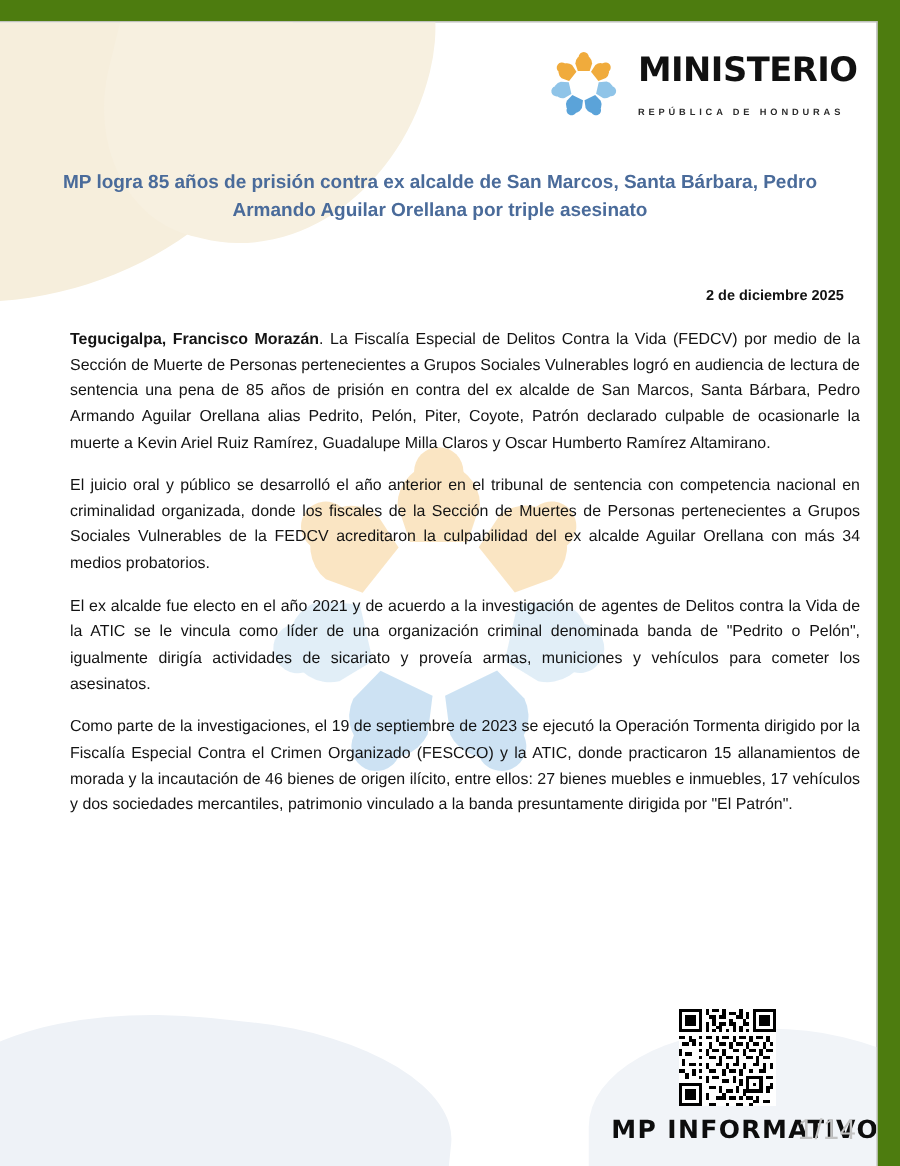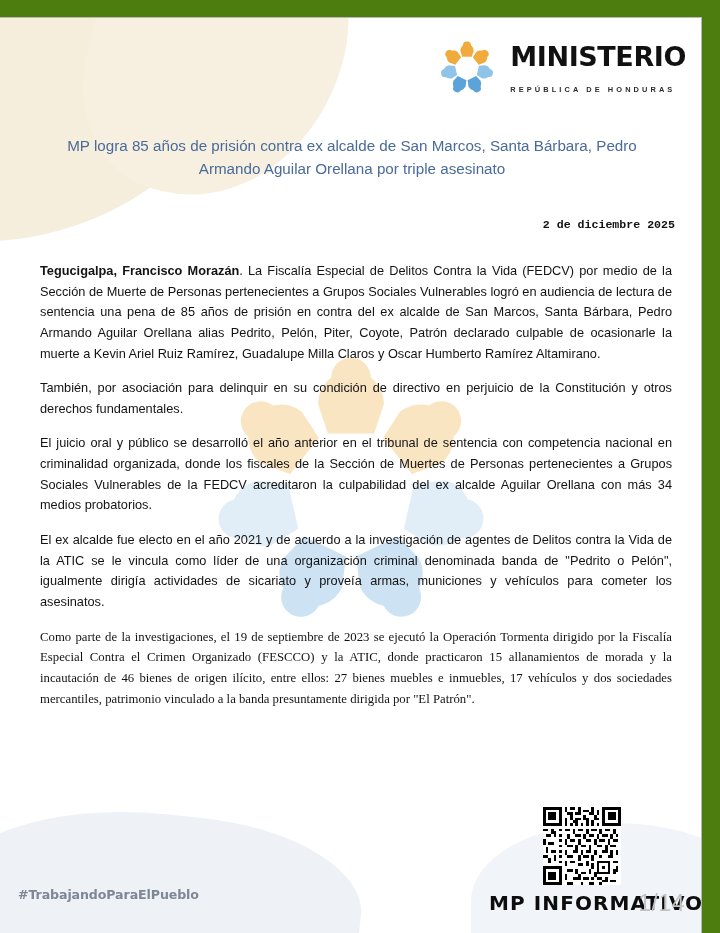--- a/index.html
+++ b/index.html
@@ -142,53 +142,53 @@
   }
 
   
   .headline {
     position: absolute;
     left: 46px;
     top: 116px;
     width: 612px;
     text-align: center;
     font-family: "Liberation Sans", sans-serif;
-    font-weight: 400;
+    font-weight: 700;
     font-size: 15.2px;
     line-height: 1.52;
     color: #4a6b9a;
   }
 
   
   .dateline {
     position: absolute;
     right: 26px;
-    top: 200px;
-    font-family: Liberation Mono, monospace;
+    top: 212px;
+    font-family: Liberation Sans, sans-serif;
     font-weight: 700;
     font-size: 11.6px;
     color: #121212;
   }
 
   
   .body-copy {
     position: absolute;
-    left: 40px;
+    left: 56px;
     top: 243px;
     width: 632px;
   }
   .para {
     font-family: "Liberation Sans", sans-serif;
     font-size: 12.75px;
     line-height: 1.62;
     color: #131313;
     text-align: justify;
     margin: 0 0 14px 0;
   }
-  .para:last-child { margin-bottom: 0; font-family: Liberation Serif, serif; }
+  .para:last-child { margin-bottom: 0; }
   .para b { font-weight: 700; }
 
   
   .hashtags {
     position: absolute;
     left: 18px;
     bottom: 28px;
     font-family: "DejaVu Sans", sans-serif;
     font-weight: 700;
     font-size: 12.6px;
@@ -319,28 +319,26 @@
         </span>
       </div>
     </div>
 
     <div class="headline">MP logra 85 años de prisión contra ex alcalde de San Marcos, Santa Bárbara, Pedro Armando Aguilar Orellana por triple asesinato</div>
 
     <div class="dateline">2 de diciembre 2025</div>
 
     <div class="body-copy">
       <p class="para"><b>Tegucigalpa, Francisco Morazán</b><span>. La Fiscalía Especial de Delitos Contra la Vida (FEDCV) por medio de la Sección de Muerte de Personas pertenecientes a Grupos Sociales Vulnerables logró en audiencia de lectura de sentencia una pena de 85 años de prisión en contra del ex alcalde de San Marcos, Santa Bárbara, Pedro Armando Aguilar Orellana alias Pedrito, Pelón, Piter, Coyote, Patrón declarado culpable de ocasionarle la muerte a Kevin Ariel Ruiz Ramírez, Guadalupe Milla Claros y Oscar Humberto Ramírez Altamirano.</span></p>
-      <p class="para">También, por asociación para delinquir en su condición de directivo en perjuicio de la Constitución y otros derechos fundamentales.</p>
       <p class="para">El juicio oral y público se desarrolló el año anterior en el tribunal de sentencia con competencia nacional en criminalidad organizada, donde los fiscales de la Sección de Muertes de Personas pertenecientes a Grupos Sociales Vulnerables de la FEDCV acreditaron la culpabilidad del ex alcalde Aguilar Orellana con más 34 medios probatorios.</p>
       <p class="para">El ex alcalde fue electo en el año 2021 y de acuerdo a la investigación de agentes de Delitos contra la Vida de la ATIC se le vincula como líder de una organización criminal denominada banda de "Pedrito o Pelón", igualmente dirigía actividades de sicariato y proveía armas, municiones y vehículos para cometer los asesinatos.</p>
       <p class="para">Como parte de la investigaciones, el 19 de septiembre de 2023 se ejecutó la Operación Tormenta dirigido por la Fiscalía Especial Contra el Crimen Organizado (FESCCO) y la ATIC, donde practicaron 15 allanamientos de morada y la incautación de 46 bienes de origen ilícito, entre ellos: 27 bienes muebles e inmuebles, 17 vehículos y dos sociedades mercantiles, patrimonio vinculado a la banda presuntamente dirigida por "El Patrón".</p>
     </div>
 
     <div class="hashtags">
-      <span>#TrabajandoParaElPueblo</span>
     </div>
 
     <div class="footer-brand">
       <svg class="qr" viewBox="0 0 29 29" shape-rendering="crispEdges">
         <rect width="29" height="29" fill="#ffffff"></rect>
         <g fill="#000000">
 
           <rect x="0" y="0" width="7" height="1"></rect>
             <rect x="0" y="6" width="7" height="1"></rect>
           <rect x="0" y="0" width="1" height="7"></rect>

